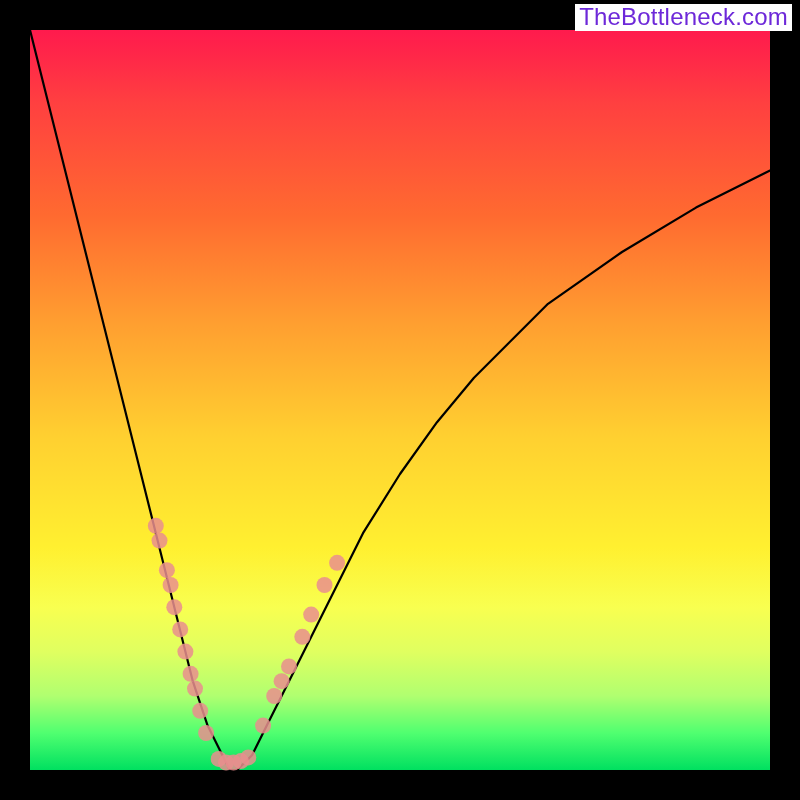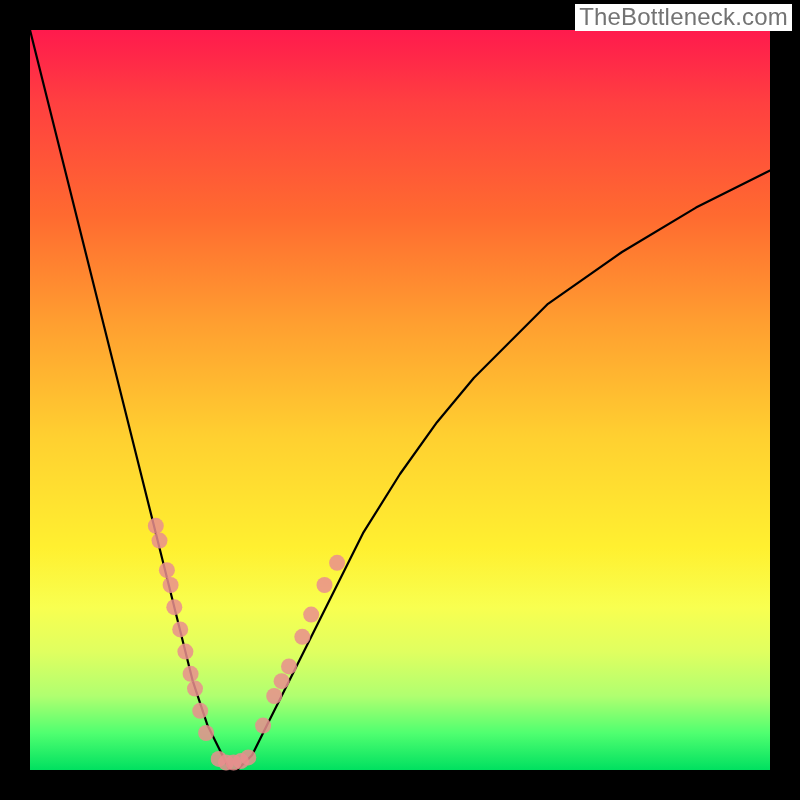--- a/index.html
+++ b/index.html
@@ -37,21 +37,21 @@
       #e0ff60 84%,
       #b0ff70 90%,
       #50ff70 95%,
       #00e060 100%
     );
   }
   .watermark {
     position: absolute;
     top: 4px;
     right: 8px;
-    color: #737373;
+    color: #6d28d9;
     font-size: 24px;
     font-weight: 500;
     letter-spacing: 0.2px;
     background: #fff;
     padding: 1px 4px 2px 4px;
     line-height: 1;
   }
   svg.curve {
     position: absolute;
     left: 0;

